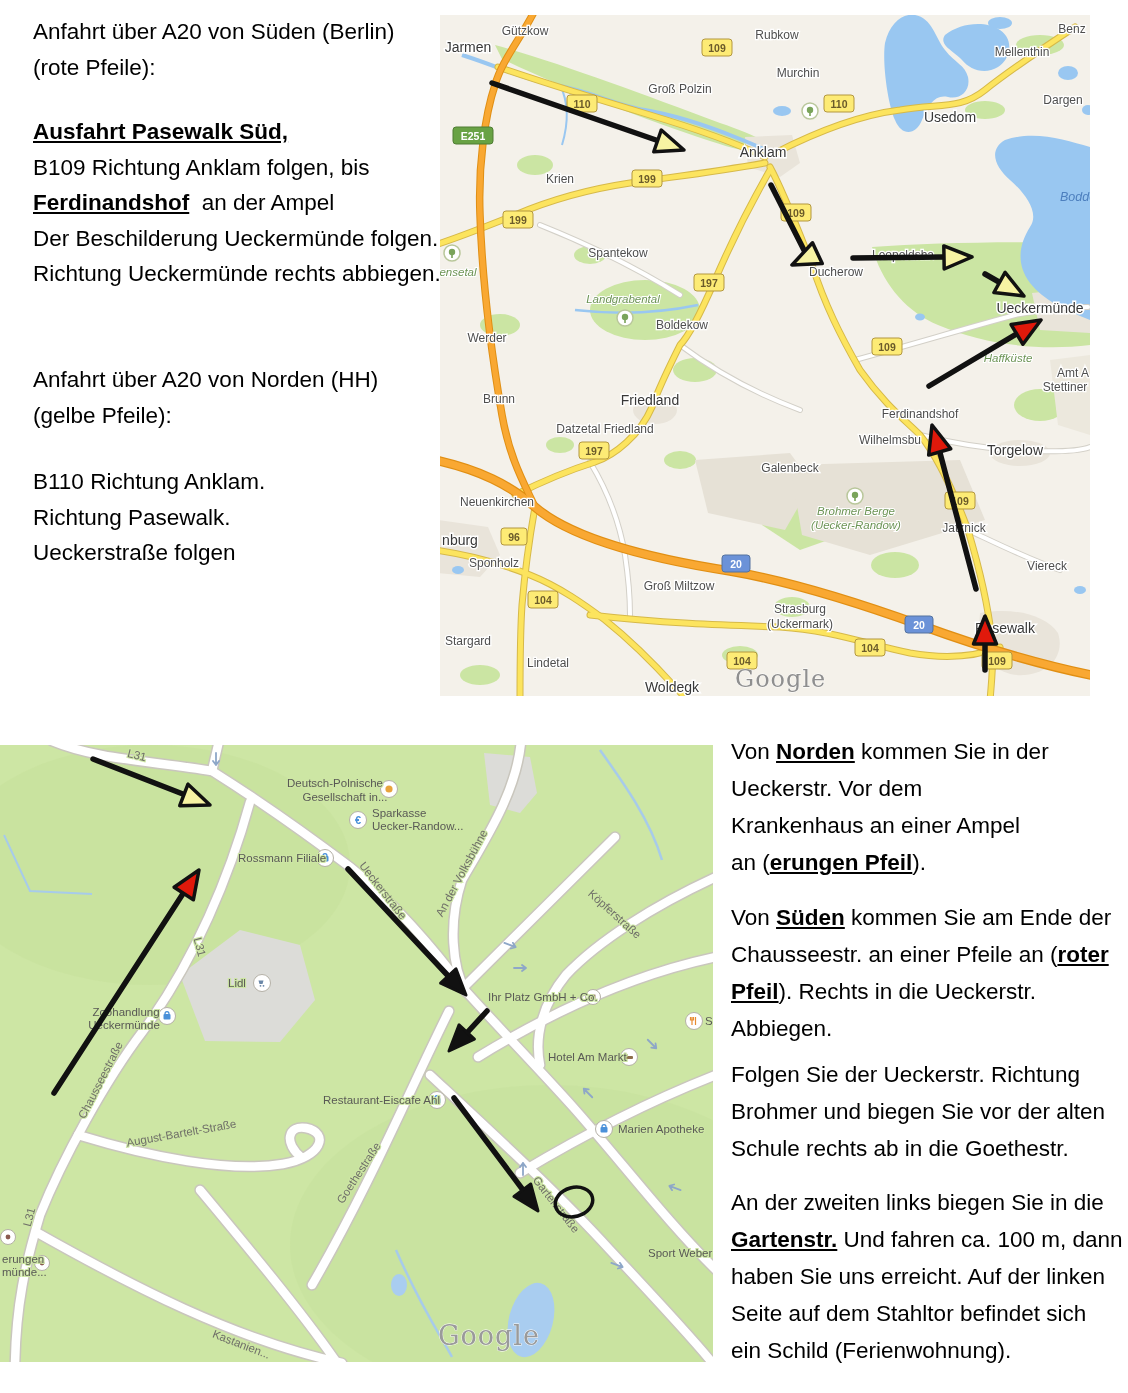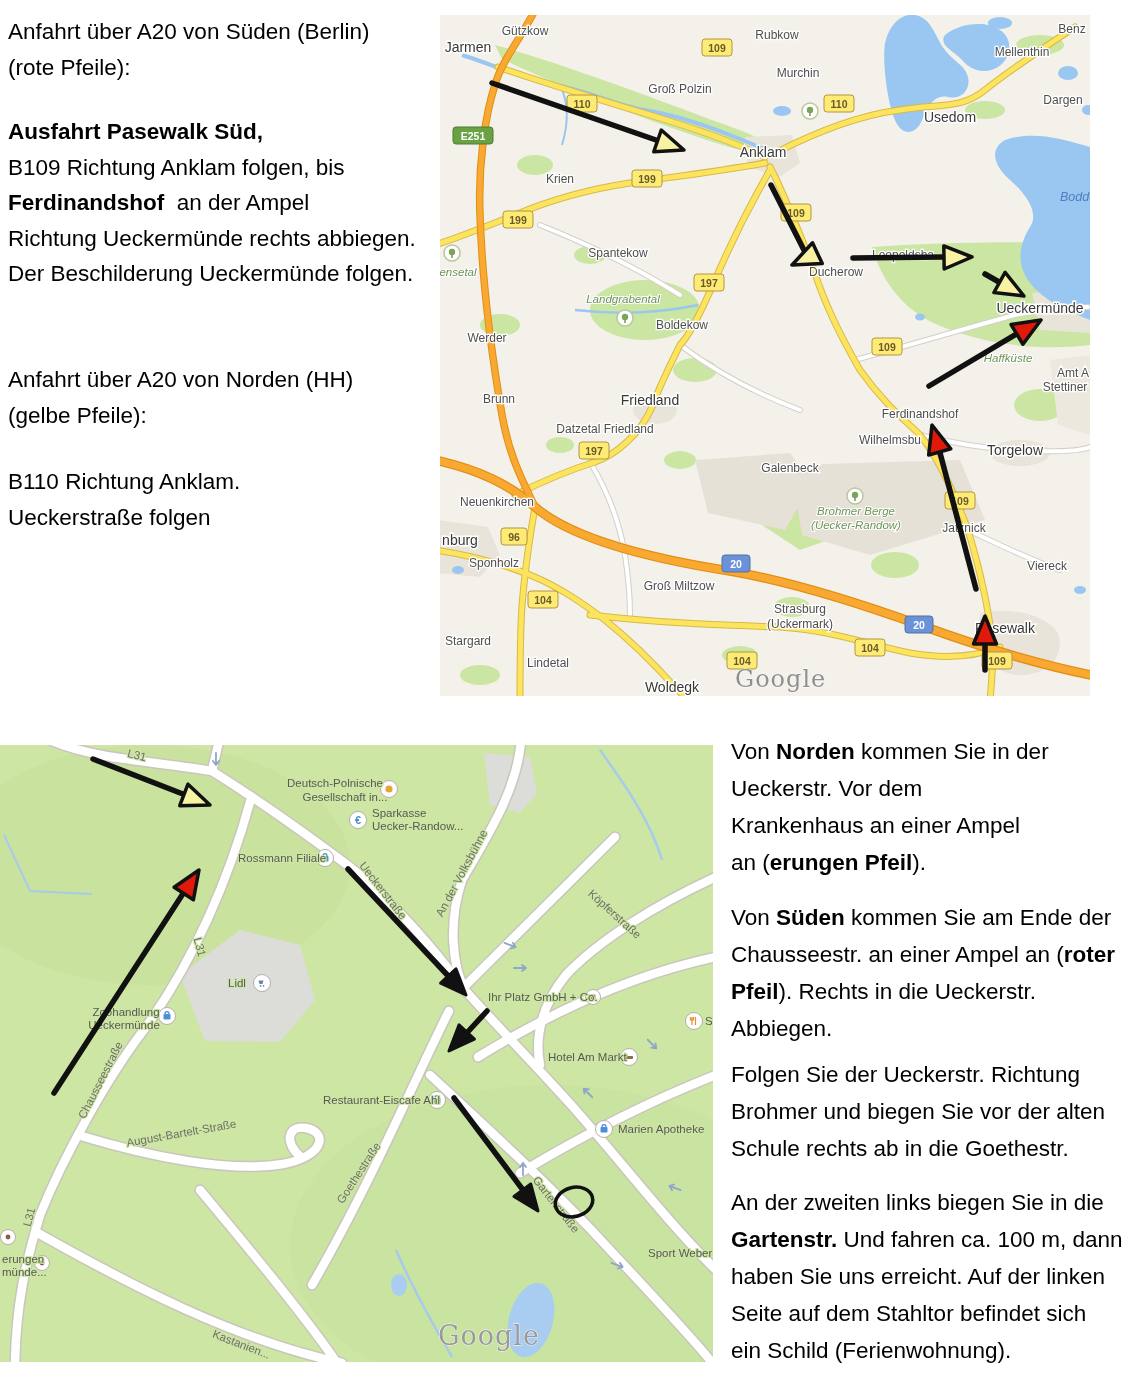--- a/index.html
+++ b/index.html
@@ -1,22 +1,22 @@
 <!DOCTYPE html>
 <html><head>
 <meta charset="utf-8">
 <style>
   html,body{margin:0;padding:0;background:#ffffff;}
   #page{position:relative;width:1128px;height:1393px;background:#fff;overflow:hidden;
         font-family:"Liberation Sans","DejaVu Sans",sans-serif;color:#000;}
-  .para{position:absolute;left:8px;width:415px;}
+  .para{position:absolute;left:33px;width:415px;}
   .para.right{left:731px;width:400px;}
   .ln{white-space:nowrap;font-size:22.5px;line-height:35.5px;}
   .para.right .ln{line-height:37px;}
-  .b{font-weight:700;}
+  .b{font-weight:700;text-decoration:underline;}
   .mapbox{position:absolute;}
   svg{display:block;}
   
   text{font-family:"Liberation Sans","DejaVu Sans",sans-serif;}
   .t   {font-size:12px;fill:#4e4e4e;text-anchor:middle;paint-order:stroke;stroke:#ffffff;stroke-width:2.6px;}
   .tc  {font-size:14px;fill:#383838;text-anchor:middle;paint-order:stroke;stroke:#ffffff;stroke-width:2.8px;}
   .nat {font-size:11.5px;fill:#6d9456;font-style:italic;text-anchor:middle;paint-order:stroke;stroke:#ffffff;stroke-width:2.2px;}
   .wat {font-size:12.5px;fill:#4d7fbe;font-style:italic;text-anchor:start;paint-order:stroke;stroke:#b9d8f2;stroke-width:0;}
   .st  {font-size:11.5px;fill:#6f6f68;text-anchor:middle;paint-order:stroke;stroke:#cde6a4;stroke-width:2.2px;}
   .poi {font-size:11.5px;fill:#595955;text-anchor:start;paint-order:stroke;stroke:#cde6a4;stroke-width:2.2px;}
@@ -46,41 +46,42 @@
 <div id="page">
 
   <div class="para" style="top:14px">
     <div class="ln"><span>Anfahrt über A20 von Süden (Berlin)</span></div>
     <div class="ln"><span>(rote Pfeile):</span></div>
   </div>
   <div class="para" style="top:114px">
     <div class="ln"><span class="b">Ausfahrt Pasewalk Süd,</span></div>
     <div class="ln"><span>B109 Richtung Anklam folgen, bis</span></div>
     <div class="ln"><span class="b">Ferdinandshof</span><span>&nbsp; an der Ampel</span></div>
+    <div class="ln"><span>Der Beschilderung Ueckermünde folgen.</span></div>
     <div class="ln"><span>Richtung Ueckermünde rechts abbiegen.</span></div>
-    <div class="ln"><span>Der Beschilderung Ueckermünde folgen.</span></div>
   </div>
   <div class="para" style="top:362px">
     <div class="ln"><span>Anfahrt über A20 von Norden (HH)</span></div>
     <div class="ln"><span>(gelbe Pfeile):</span></div>
   </div>
   <div class="para" style="top:464px">
     <div class="ln"><span>B110 Richtung Anklam.</span></div>
+    <div class="ln"><span>Richtung Pasewalk.</span></div>
     <div class="ln"><span>Ueckerstraße folgen</span></div>
   </div>
 
   <div class="para right" style="top:733px">
     <div class="ln"><span>Von </span><span class="b">Norden</span><span> kommen Sie in der</span></div>
     <div class="ln"><span>Ueckerstr. Vor dem</span></div>
     <div class="ln"><span>Krankenhaus an einer Ampel</span></div>
     <div class="ln"><span>an (</span><span class="b">erungen Pfeil</span><span>).</span></div>
   </div>
   <div class="para right" style="top:899px">
     <div class="ln"><span>Von </span><span class="b">Süden</span><span> kommen Sie am Ende der</span></div>
-    <div class="ln"><span>Chausseestr. an einer Ampel an (</span><span class="b">roter</span></div>
+    <div class="ln"><span>Chausseestr. an einer Pfeile an (</span><span class="b">roter</span></div>
     <div class="ln"><span class="b">Pfeil</span><span>). Rechts in die Ueckerstr.</span></div>
     <div class="ln"><span>Abbiegen.</span></div>
   </div>
   <div class="para right" style="top:1056px">
     <div class="ln"><span>Folgen Sie der Ueckerstr. Richtung</span></div>
     <div class="ln"><span>Brohmer und biegen Sie vor der alten</span></div>
     <div class="ln"><span>Schule rechts ab in die Goethestr.</span></div>
   </div>
   <div class="para right" style="top:1184px">
     <div class="ln"><span>An der zweiten links biegen Sie in die</span></div>

